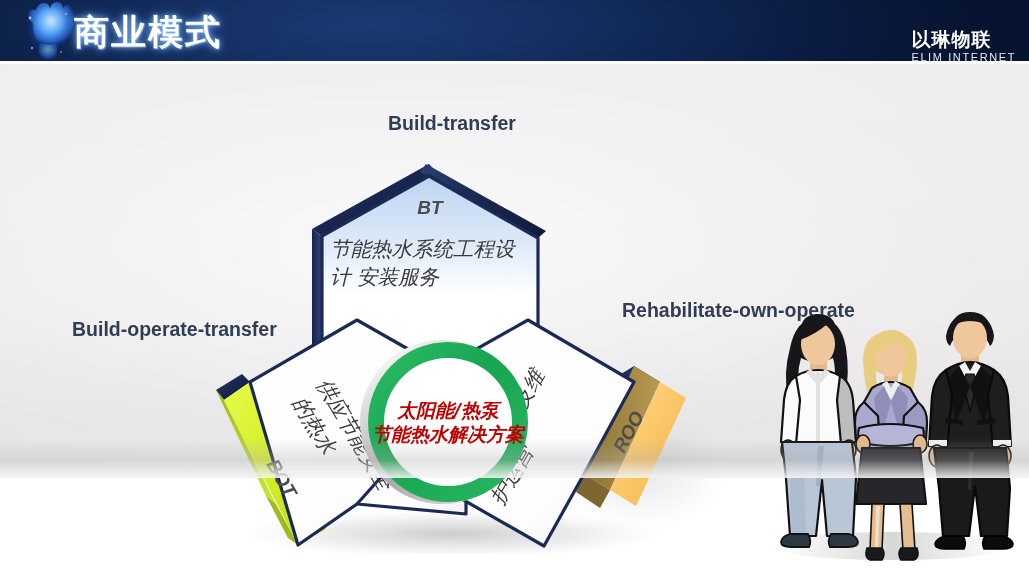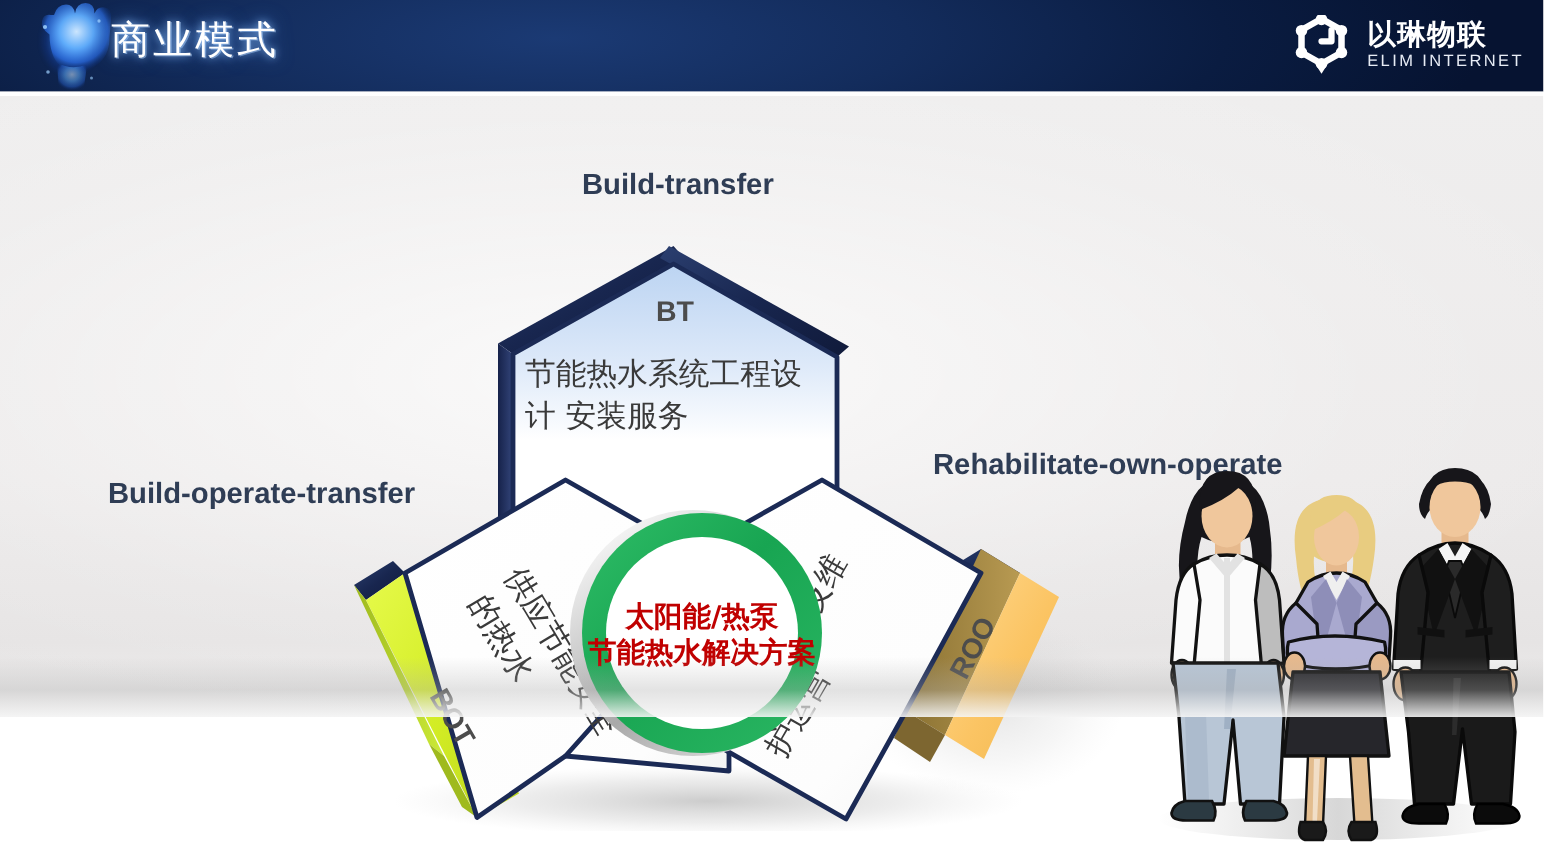--- a/index.html
+++ b/index.html
@@ -51,37 +51,38 @@
     width: 70px; height: 68px;
     background: radial-gradient(ellipse 26px 30px at 50% 46%, rgba(110,190,255,0.85) 0%, rgba(50,130,245,0.55) 38%, rgba(20,70,190,0.25) 62%, rgba(8,25,70,0.0) 82%);
     filter: blur(1px);
   }
   #fist-svg { position: absolute; left: 0; top: 0; }
 
   #slide-title {
     position: absolute;
     left: 74px;
     top: 9px;
-    font-size: 26px;
-    font-weight: normal;
+    font-size: 35px;
+    font-weight: bold;
     color: #ffffff;
     letter-spacing: 2px;
     text-shadow: 0 0 6px rgba(150,200,255,0.95), 0 0 13px rgba(80,150,255,0.7), 1px 1px 0 rgba(200,225,255,0.5);
     font-family: "DejaVu Sans", "Liberation Sans", sans-serif;
   }
 
   
   #logo {
     position: absolute;
     right: 13px;
     top: 9px;
     height: 42px;
     display: flex;
     align-items: center;
-    gap: 10px;
+    gap: 21px;
+    flex-direction: column;
   }
   #logo-mark { width: 40px; height: 40px; }
   #logo-text { display: flex; flex-direction: column; justify-content: center; line-height: 1; }
   #logo-cn {
     font-size: 19px;
     font-weight: bold;
     color: #ffffff;
     letter-spacing: 1px;
     font-family: "DejaVu Sans", "Liberation Sans", sans-serif;
   }
@@ -126,24 +127,25 @@
     font-family: "Liberation Sans", sans-serif;
     white-space: nowrap;
   }
   #cap-bt   { left: 388px; top: 48px; }
   #cap-bot  { left: 72px;  top: 254px; text-align: center; }
   #cap-roo  { left: 622px; top: 235px; }
 
   
   #diagram {
     position: absolute;
-    left: 214px;
+    left: 194px;
     top: 70px;
     width: 540px;
     height: 420px;
+    font-style: italic;
   }
   #diagram svg { display: block; }
 
   .hexlabel {
     font-family: "Liberation Sans", sans-serif;
     font-weight: bold;
     fill: #4c4c4c;
   }
   .cnbody {
     font-family: "DejaVu Sans", "Liberation Sans", sans-serif;

